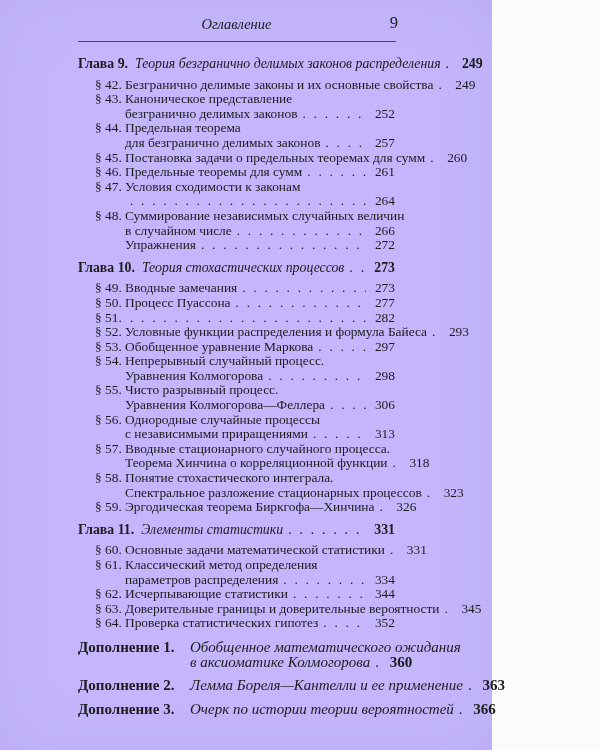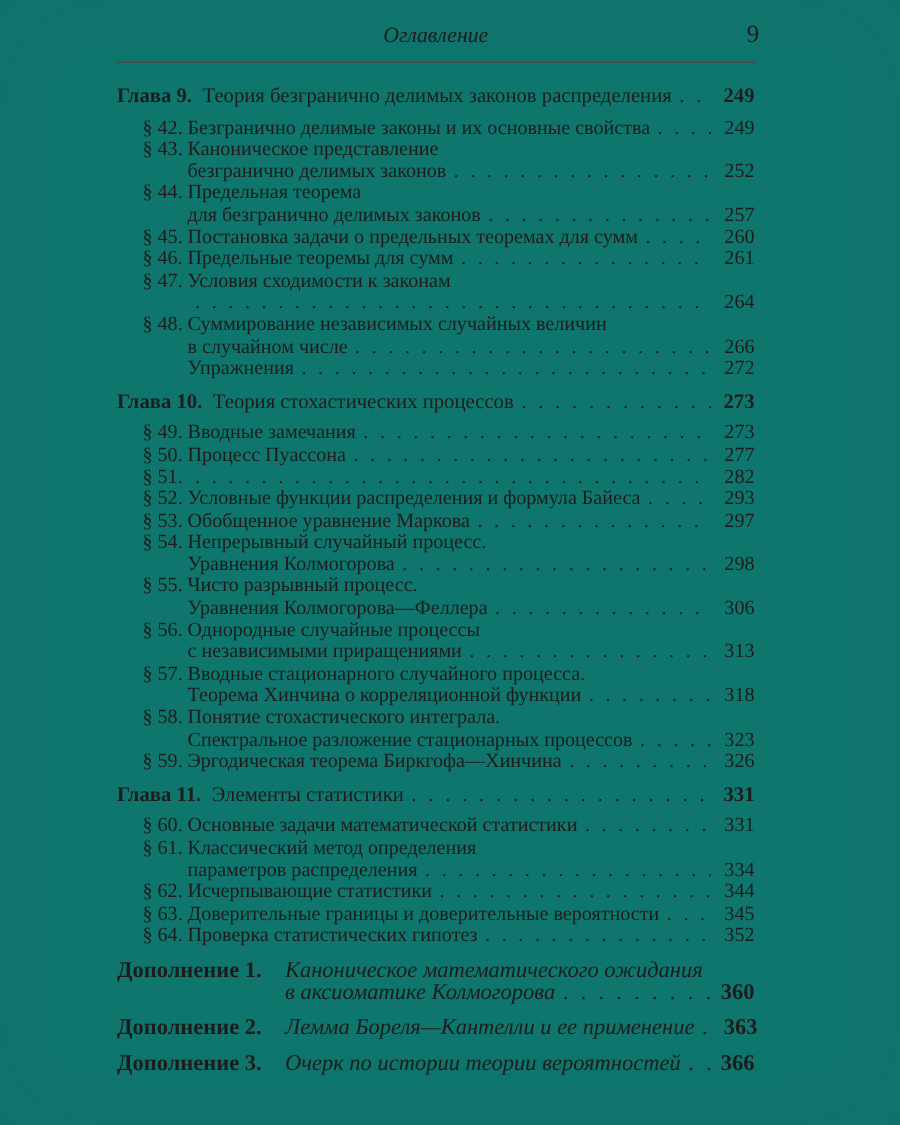--- a/index.html
+++ b/index.html
@@ -9,23 +9,23 @@
   body {
     width: 600px;
     height: 750px;
     background: #fbfbf9;
     color: #1c1c1c;
     font-family: "Liberation Serif", "DejaVu Serif", serif;
     overflow: hidden;
   }
   .scan-page {
     position: relative;
-    width: 600px;
+    width: 492px;
     height: 750px;
-    background: #0f766e;
+    background: #c4b5fd;
     box-shadow: inset 0 0 70px rgba(70, 68, 60, 0.06);
   }
   .header {
     position: relative;
     margin: 0 97px 0 78px;
     padding-top: 17px;
     height: 22px;
   }
   .header-title {
     position: absolute;
@@ -72,23 +72,23 @@
   .page-num {
     flex: 0 0 auto;
     min-width: 26px;
     text-align: right;
   }
   .chapter-row {
     margin-top: 8px;
     margin-bottom: 6px;
     font-size: 13.8px;
   }
-  .chapter-row:first-child { margin-top: 15px; justify-content: center; }
+  .chapter-row:first-child { margin-top: 15px; }
   .chapter-row .label { font-weight: bold; margin-right: 7px; }
-  .chapter-row .title { }
+  .chapter-row .title { font-style: italic; }
   .chapter-row .page-num { font-weight: bold; }
   .appendix-row { font-size: 15px; }
   .appendix-row.first { margin-top: 9px; }
   .app-label { font-weight: bold; flex: 0 0 112px; }
   .app-indent { flex: 0 0 112px; }
   .appendix-row .title { font-style: italic; }
   .appendix-row .page-num { font-weight: bold; }
 </style>
 </head>
 <body>
@@ -295,21 +295,21 @@
         <span class="page-num">345</span>
       </div>
       <div class="line entry-line">
         <span class="num">§ 64.</span>
         <span class="text">Проверка статистических гипотез</span>
         <span class="dots">. . . . . . . . . . . . . . . . . . . . . . . . . . . . . . . . . . . . . . . . . . . . . . . . . . . . . . . . . . . . . . . . . . . . . . . . . . . . . . . . . . . . . . . . . . </span>
         <span class="page-num">352</span>
       </div>
       <div class="line appendix-row first">
         <span class="app-label">Дополнение 1.</span>
-        <span class="title">Каноническое математического ожидания</span>
+        <span class="title">Обобщенное математического ожидания</span>
       </div>
       <div class="line appendix-row">
         <span class="app-indent"></span>
         <span class="title">в аксиоматике Колмогорова</span>
         <span class="dots">. . . . . . . . . . . . . . . . . . . . . . . . . . . . . . . . . . . . . . . . . . . . . . . . . . . . . . . . . . . . . . . . . . . . . . . . . . . . . . . . . . . . . . . . . . </span>
         <span class="page-num">360</span>
       </div>
       <div class="line appendix-row first">
         <span class="app-label">Дополнение 2.</span>
         <span class="title">Лемма Бореля—Кантелли и ее применение</span>

